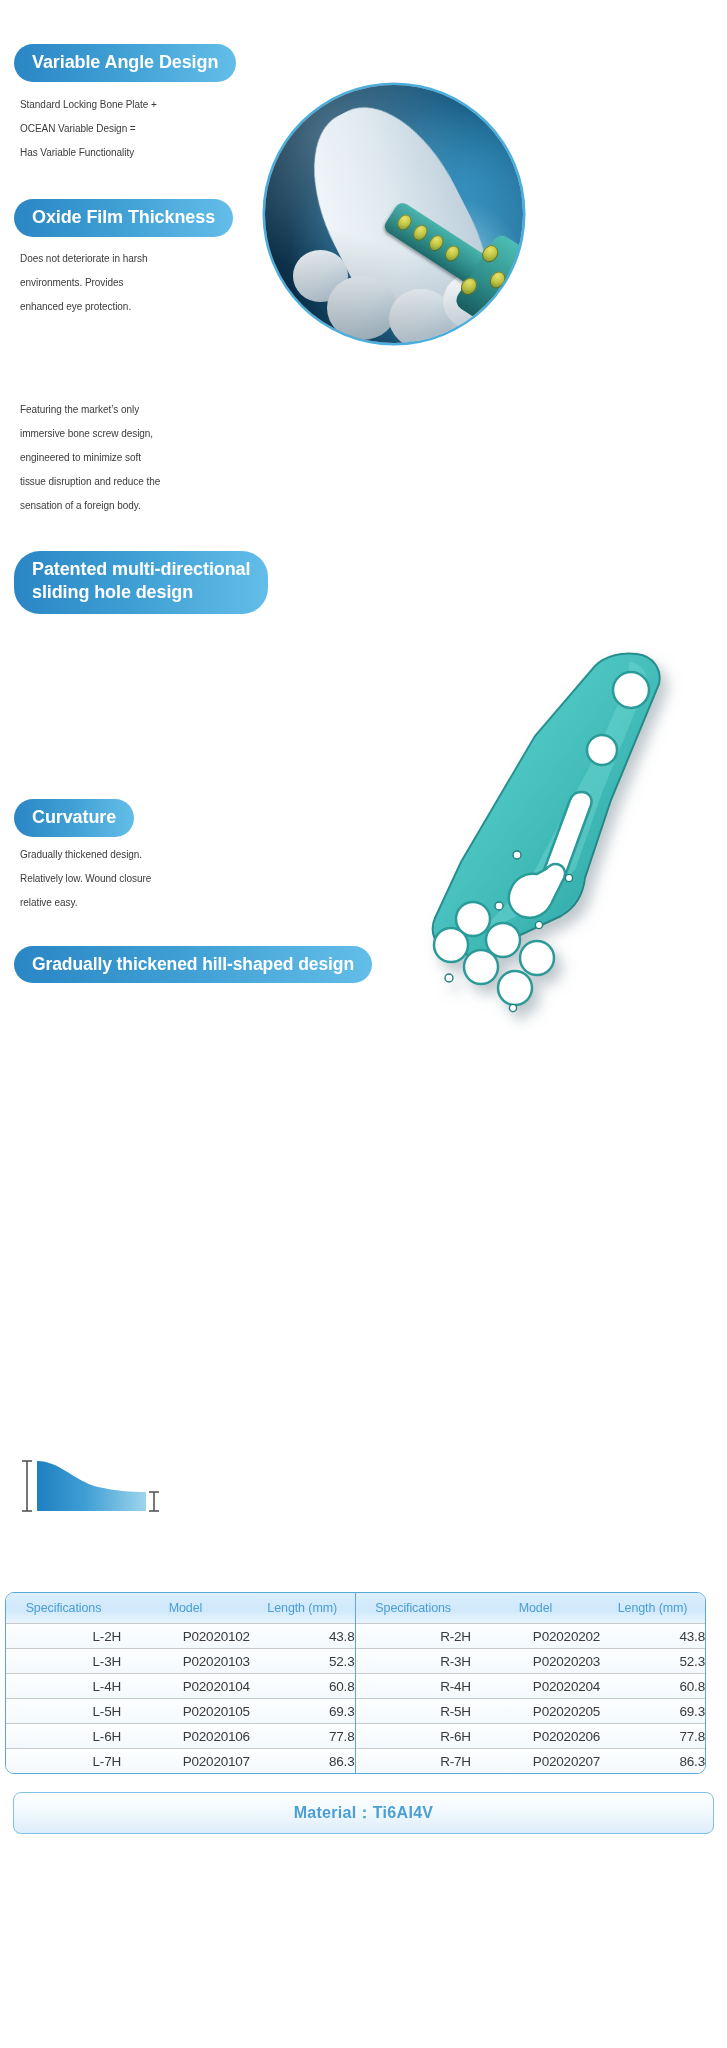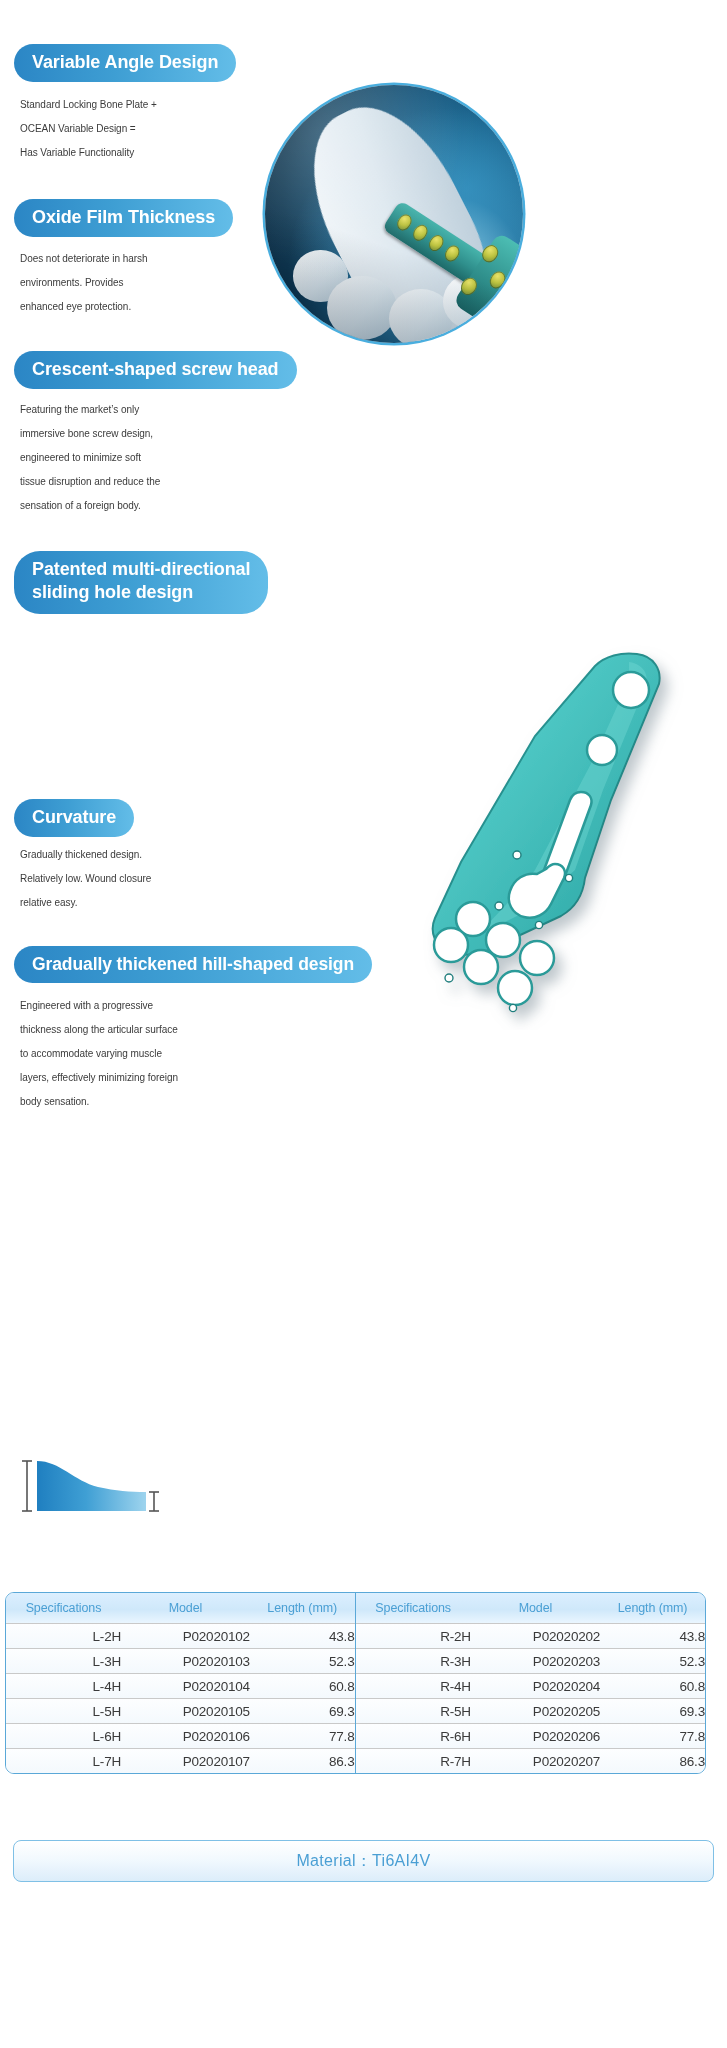--- a/index.html
+++ b/index.html
@@ -150,29 +150,30 @@
     color:#3a3a3a;
     text-align:right;
     letter-spacing:-0.2px;
   }
   .c-spec{flex:0 0 33%;}
   .c-model{flex:0 0 37%;}
   .c-len{flex:0 0 30%;}
 
   
   .material{
-    position:absolute;left:13px;top:1840px;width:701px;height:42px;
+    position:absolute;left:13px;top:1792px;width:701px;height:42px;
     box-sizing:border-box;
     border:1.4px solid #7fc0e6;
     border-radius:8px;
     background:linear-gradient(180deg,#ffffff 0%,#f2f9fe 45%,#dcedfa 100%);
     display:flex;align-items:center;justify-content:center;
     color:#4a9fd4;
     font-size:16px;
     letter-spacing:.3px;
+    font-weight:bold;
   }
 </style>
 </head>
 <body>
 
 <div class="page">
 
   <div class="hero">
     <div class="glow"></div>
     <div class="bone bone-shaft"></div>
@@ -197,21 +198,20 @@
   <div class="badge" style="left:14px;top:44px;">Variable Angle Design</div>
   <div class="para" style="left:20px;top:93px;width:260px;">Standard Locking Bone Plate +
 OCEAN Variable Design =
 Has Variable Functionality</div>
 
   <div class="badge" style="left:14px;top:199px;">Oxide Film Thickness</div>
   <div class="para" style="left:20px;top:247px;width:260px;">Does not deteriorate in harsh
 environments. Provides
 enhanced eye protection.</div>
 
-  <div class="badge" style="left:14px;top:351px;">Crescent-shaped screw head</div>
   <div class="para" style="left:20px;top:398px;width:300px;">Featuring the market’s only
 immersive bone screw design,
 engineered to minimize soft
 tissue disruption and reduce the
 sensation of a foreign body.</div>
 
   <div class="badge two-line" style="left:14px;top:551px;">Patented multi-directional
 sliding hole design</div>
 
   <div class="plate-illo">
@@ -295,25 +295,20 @@
       </g>
     </svg>
   </div>
 
   <div class="badge" style="left:14px;top:799px;">Curvature</div>
   <div class="para" style="left:20px;top:843px;width:280px;">Gradually thickened design.
 Relatively low. Wound closure
 relative easy.</div>
 
   <div class="badge" style="left:14px;top:946px;font-size:17.5px;">Gradually thickened hill-shaped design</div>
-  <div class="para" style="left:20px;top:994px;width:320px;">Engineered with a progressive
-thickness along the articular surface
-to accommodate varying muscle
-layers, effectively minimizing foreign
-body sensation.</div>
 
   <div class="wedge-wrap">
     <svg viewBox="0 0 150 62" width="150" height="62" aria-hidden="true">
       <defs>
         <linearGradient id="wedgeG" x1="0" y1="0" x2="1" y2="0">
           <stop offset="0%" stop-color="#1f7fc0"></stop>
           <stop offset="45%" stop-color="#3f9fd4"></stop>
           <stop offset="100%" stop-color="#9ed4ee"></stop>
         </linearGradient>
       </defs>

